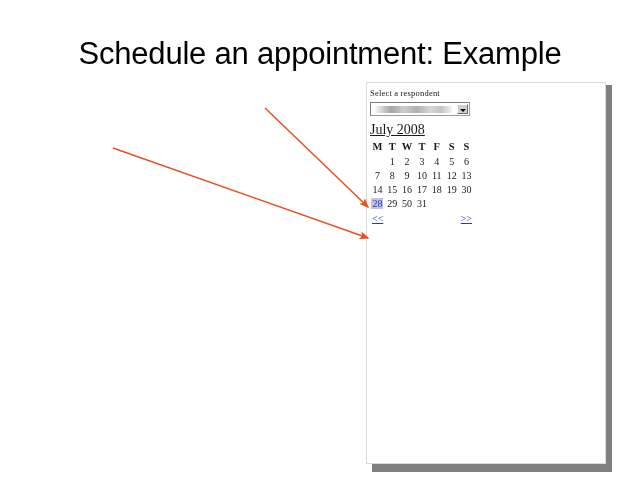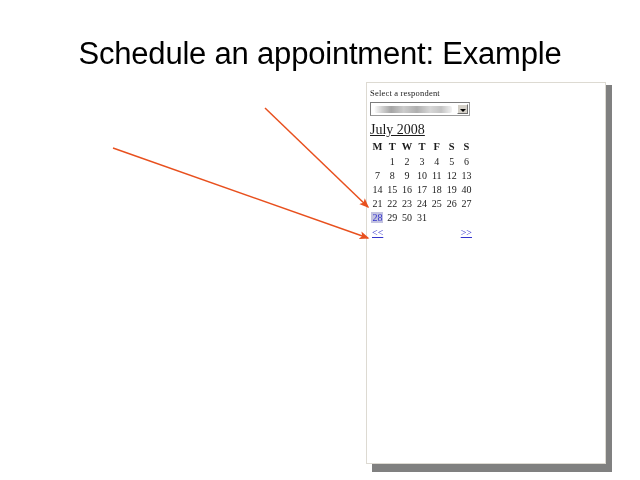--- a/index.html
+++ b/index.html
@@ -251,30 +251,21 @@
               <td>12</td>
               <td>13</td>
             </tr>
             <tr>
               <td>14</td>
               <td>15</td>
               <td>16</td>
               <td>17</td>
               <td>18</td>
               <td>19</td>
-              <td>40</td>
-            </tr>
-            <tr>
-              <td>21</td>
-              <td>22</td>
-              <td>23</td>
-              <td>24</td>
-              <td>25</td>
-              <td>26</td>
-              <td>27</td>
+              <td>30</td>
             </tr>
             <tr>
               <td><span class="day-selected">28</span></td>
               <td>29</td>
               <td>50</td>
               <td>31</td>
               <td class="empty">&nbsp;</td>
               <td class="empty">&nbsp;</td>
               <td class="empty">&nbsp;</td>
             </tr>

